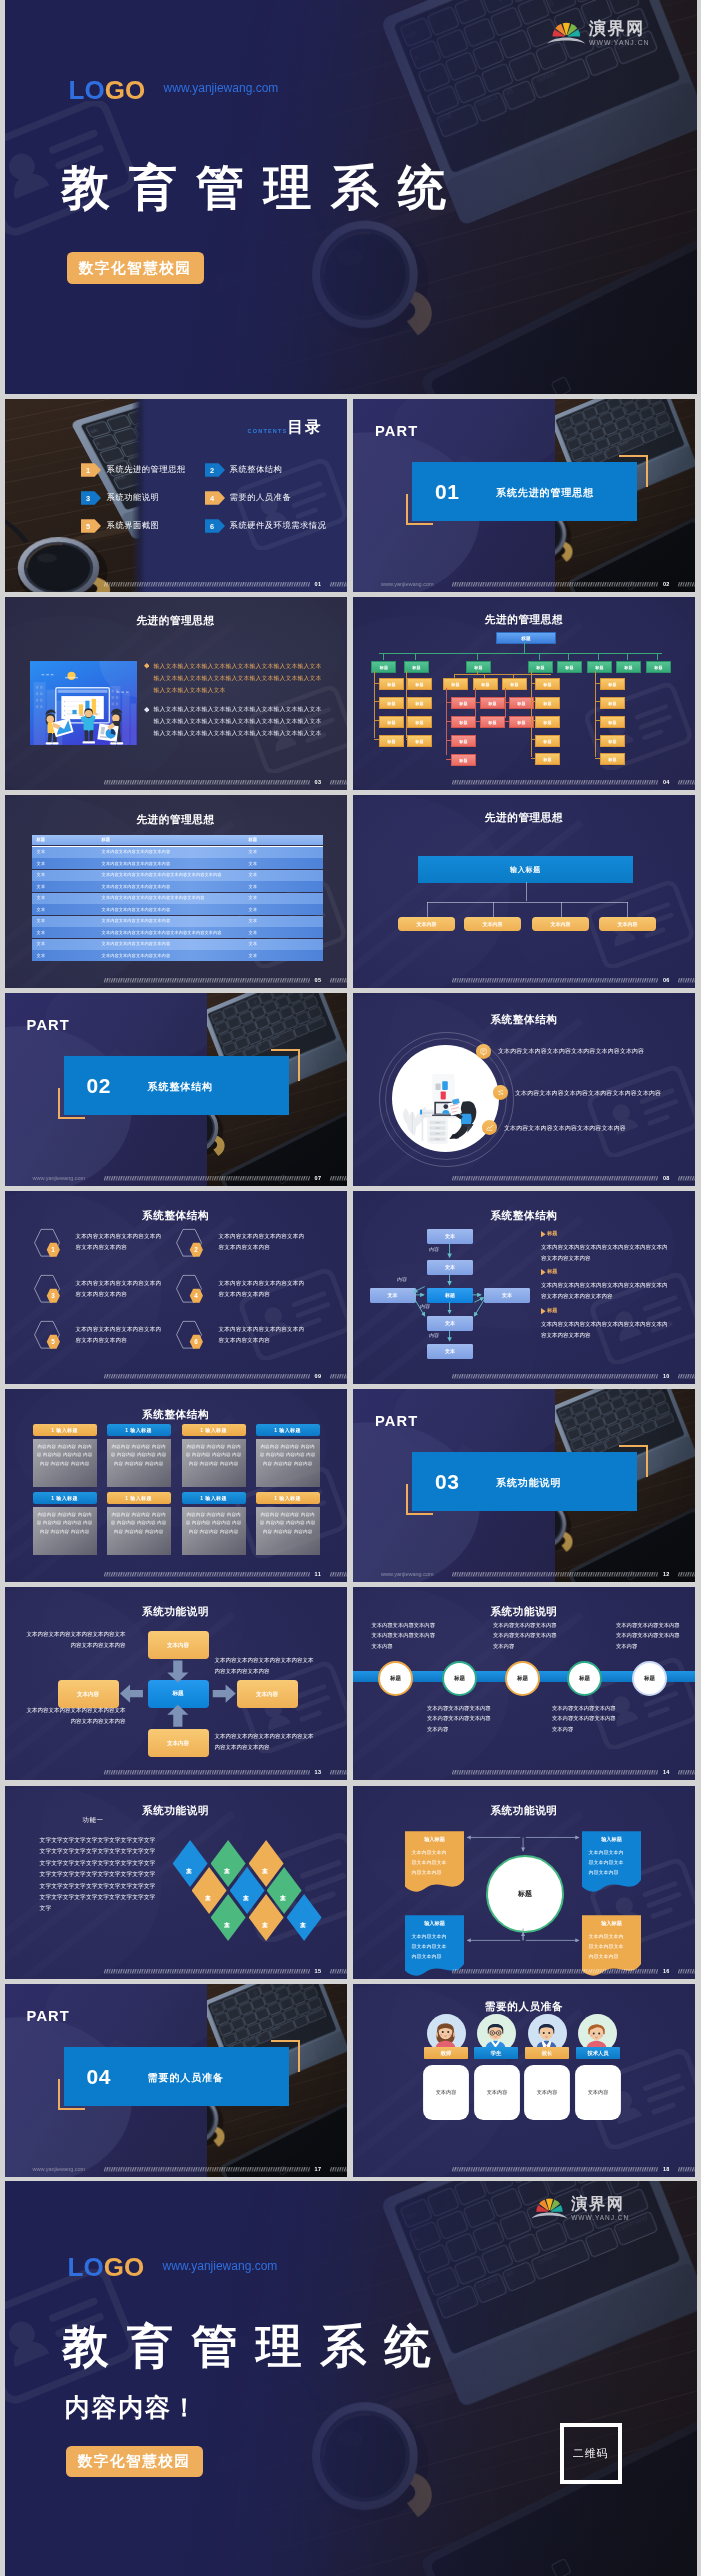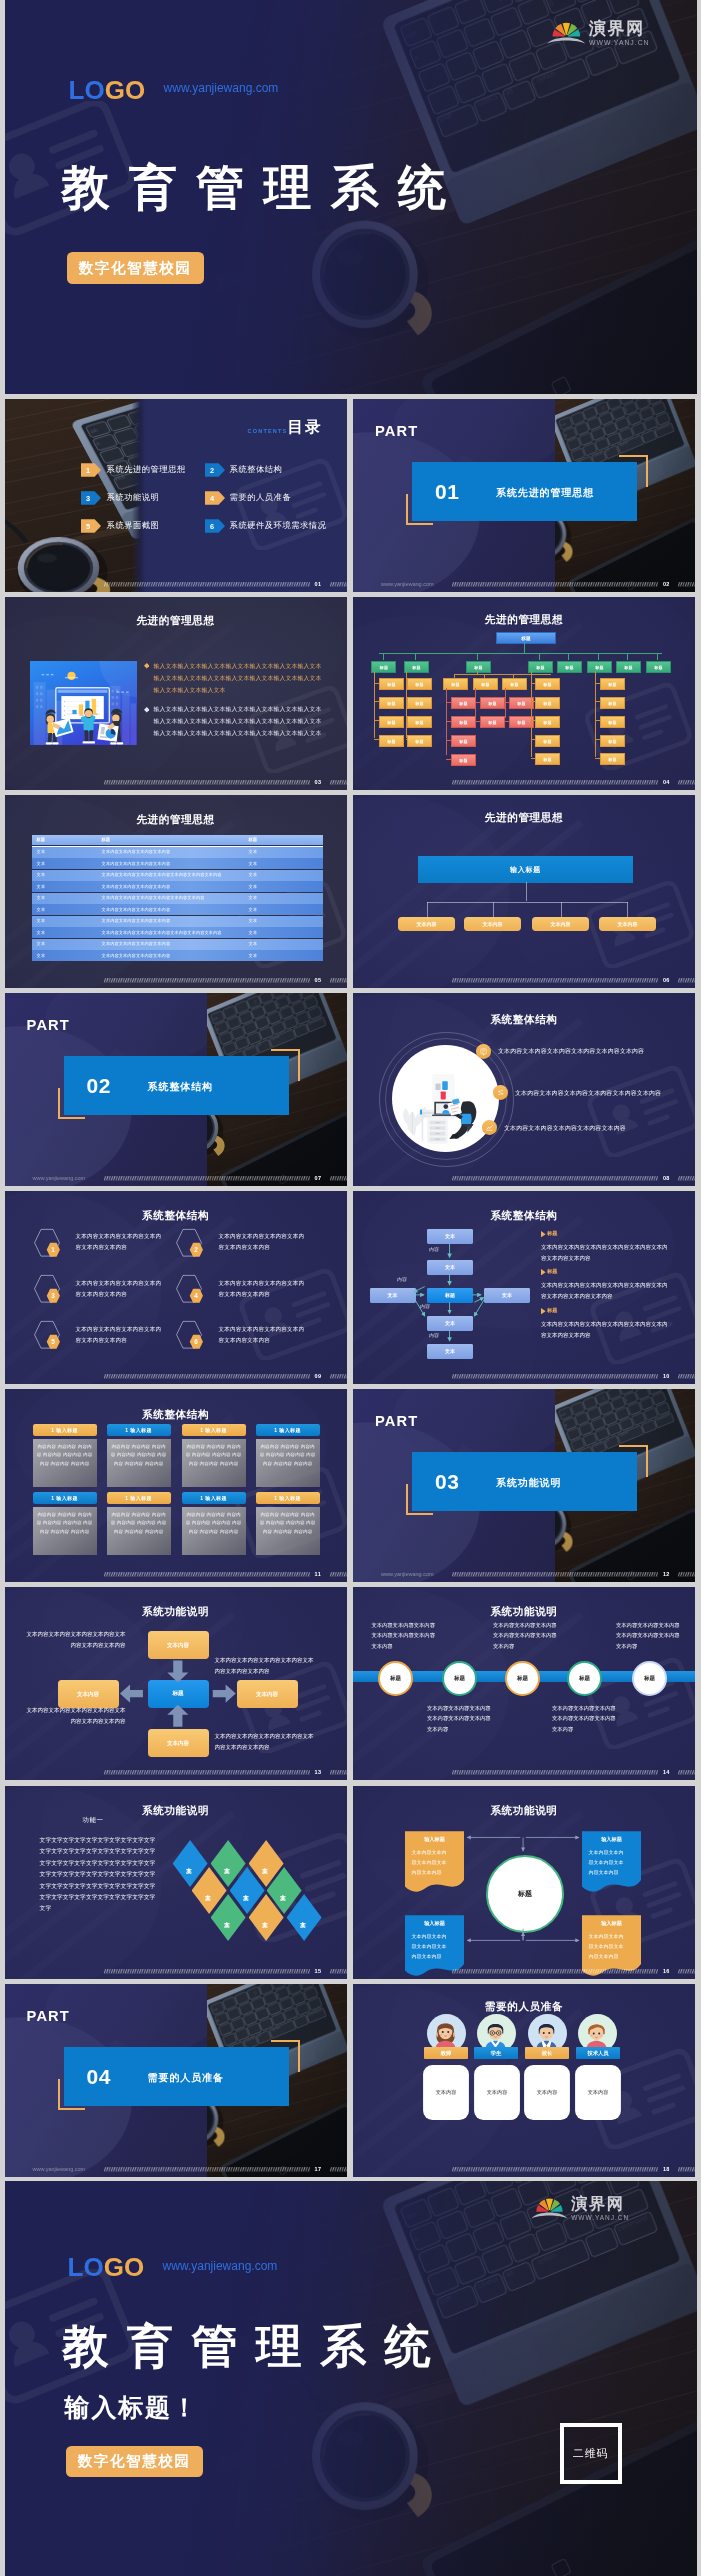--- a/index.html
+++ b/index.html
@@ -2831,18 +2831,18 @@
   <path d="M0.5,30.5 C8,20.5 38,20.5 45.5,30.5 C37,25.5 9,25.5 0.5,30.5 Z" fill="#b6bbc4"></path>
  </svg>
  <span class="txt">
   <span class="cn" style="font-size:18.4px">演界网</span>
   <span class="en" style="font-size:7.4px">WWW.YANJ.CN</span>
  </span>
 </div>
       <div class="logo" style="left:63px;top:71px;font-size:26px;"><span class="b">LO</span><span class="o">GO</span></div>
       <div class="url" style="left:158px;top:78px;font-size:12px;">www.yanjiewang.com</div>
       <div class="bigtitle" style="left:58px;top:135px;font-size:46px;letter-spacing:18.4px;">教育管理系统</div>
-      <div class="thanks" style="left:60px;top:210px;font-size:25px;letter-spacing:1.8px;">输入标题！</div>
+      <div class="thanks" style="left:60px;top:210px;font-size:25px;letter-spacing:1.8px;">内容内容！</div>
       <div class="badge" style="left:61px;top:265px;width:137px;height:31px;font-size:14.7px;letter-spacing:1.4px;">数字化智慧校园</div>
       <div class="qr" style="left:555px;top:242px;width:62px;height:61px;border-width:4.6px;box-sizing:border-box;font-size:11px;letter-spacing:0.9px;">二维码</div>
     </div>
 </div>
 
 
 </body></html>

